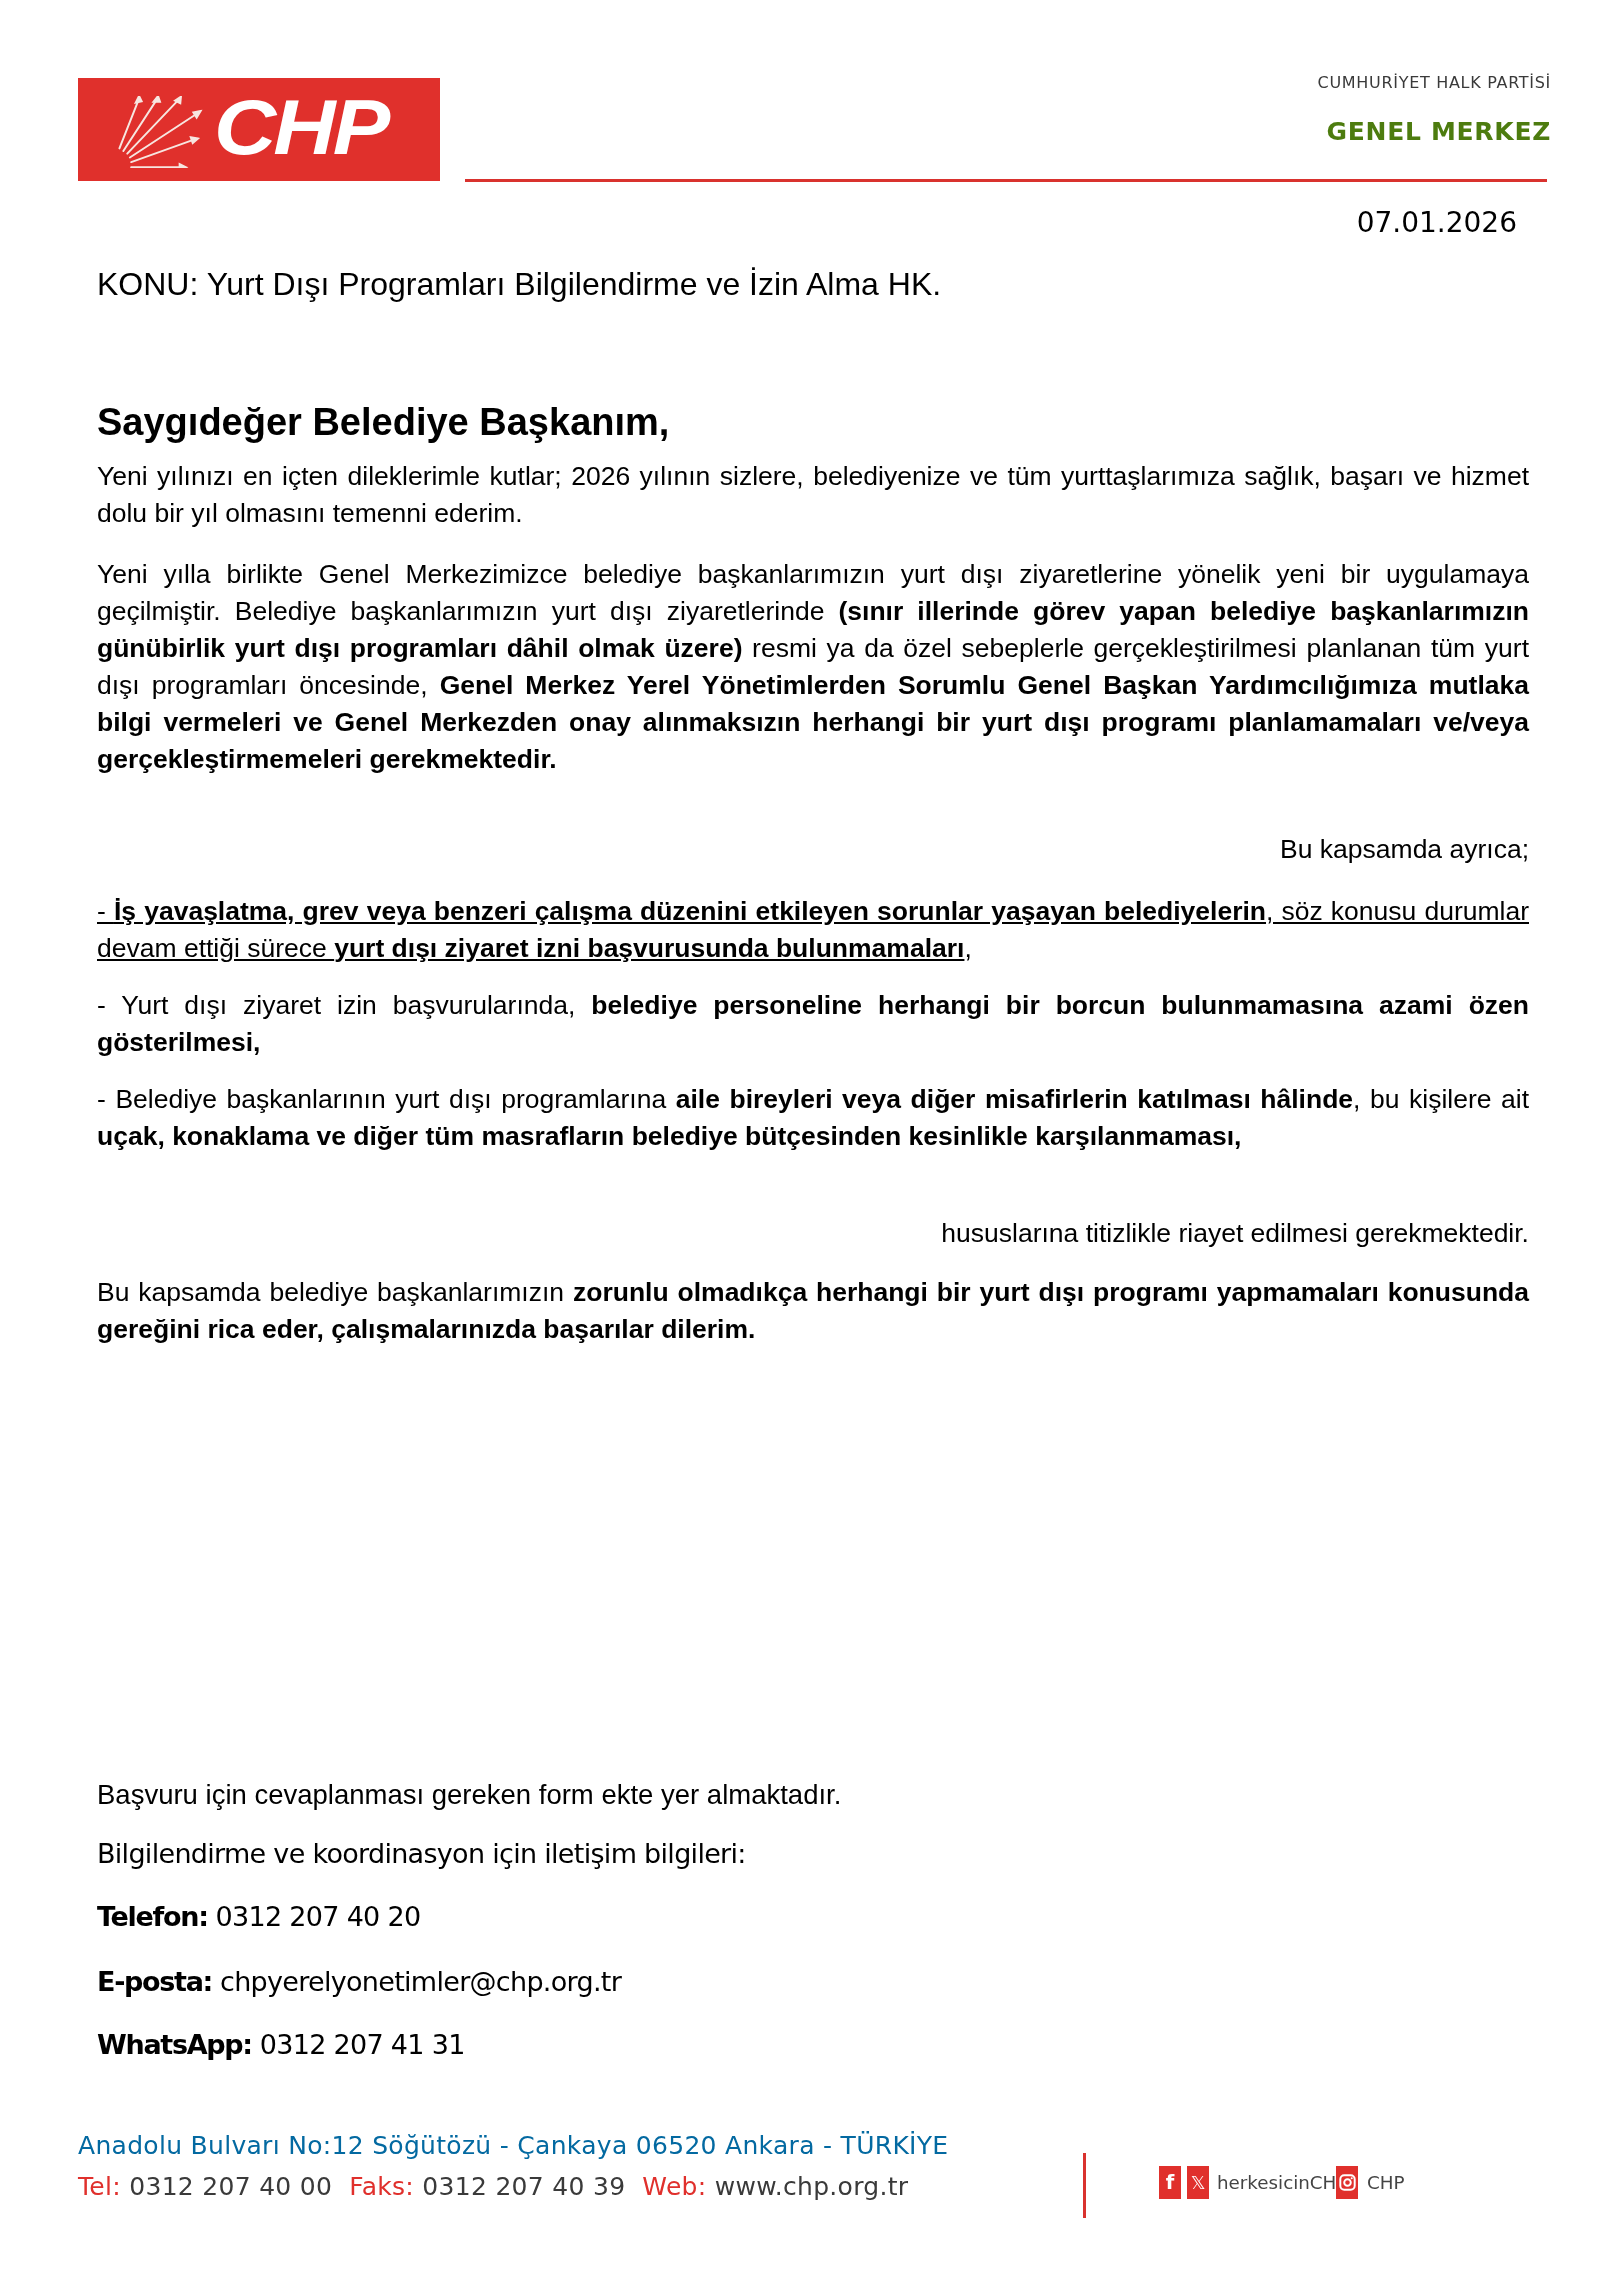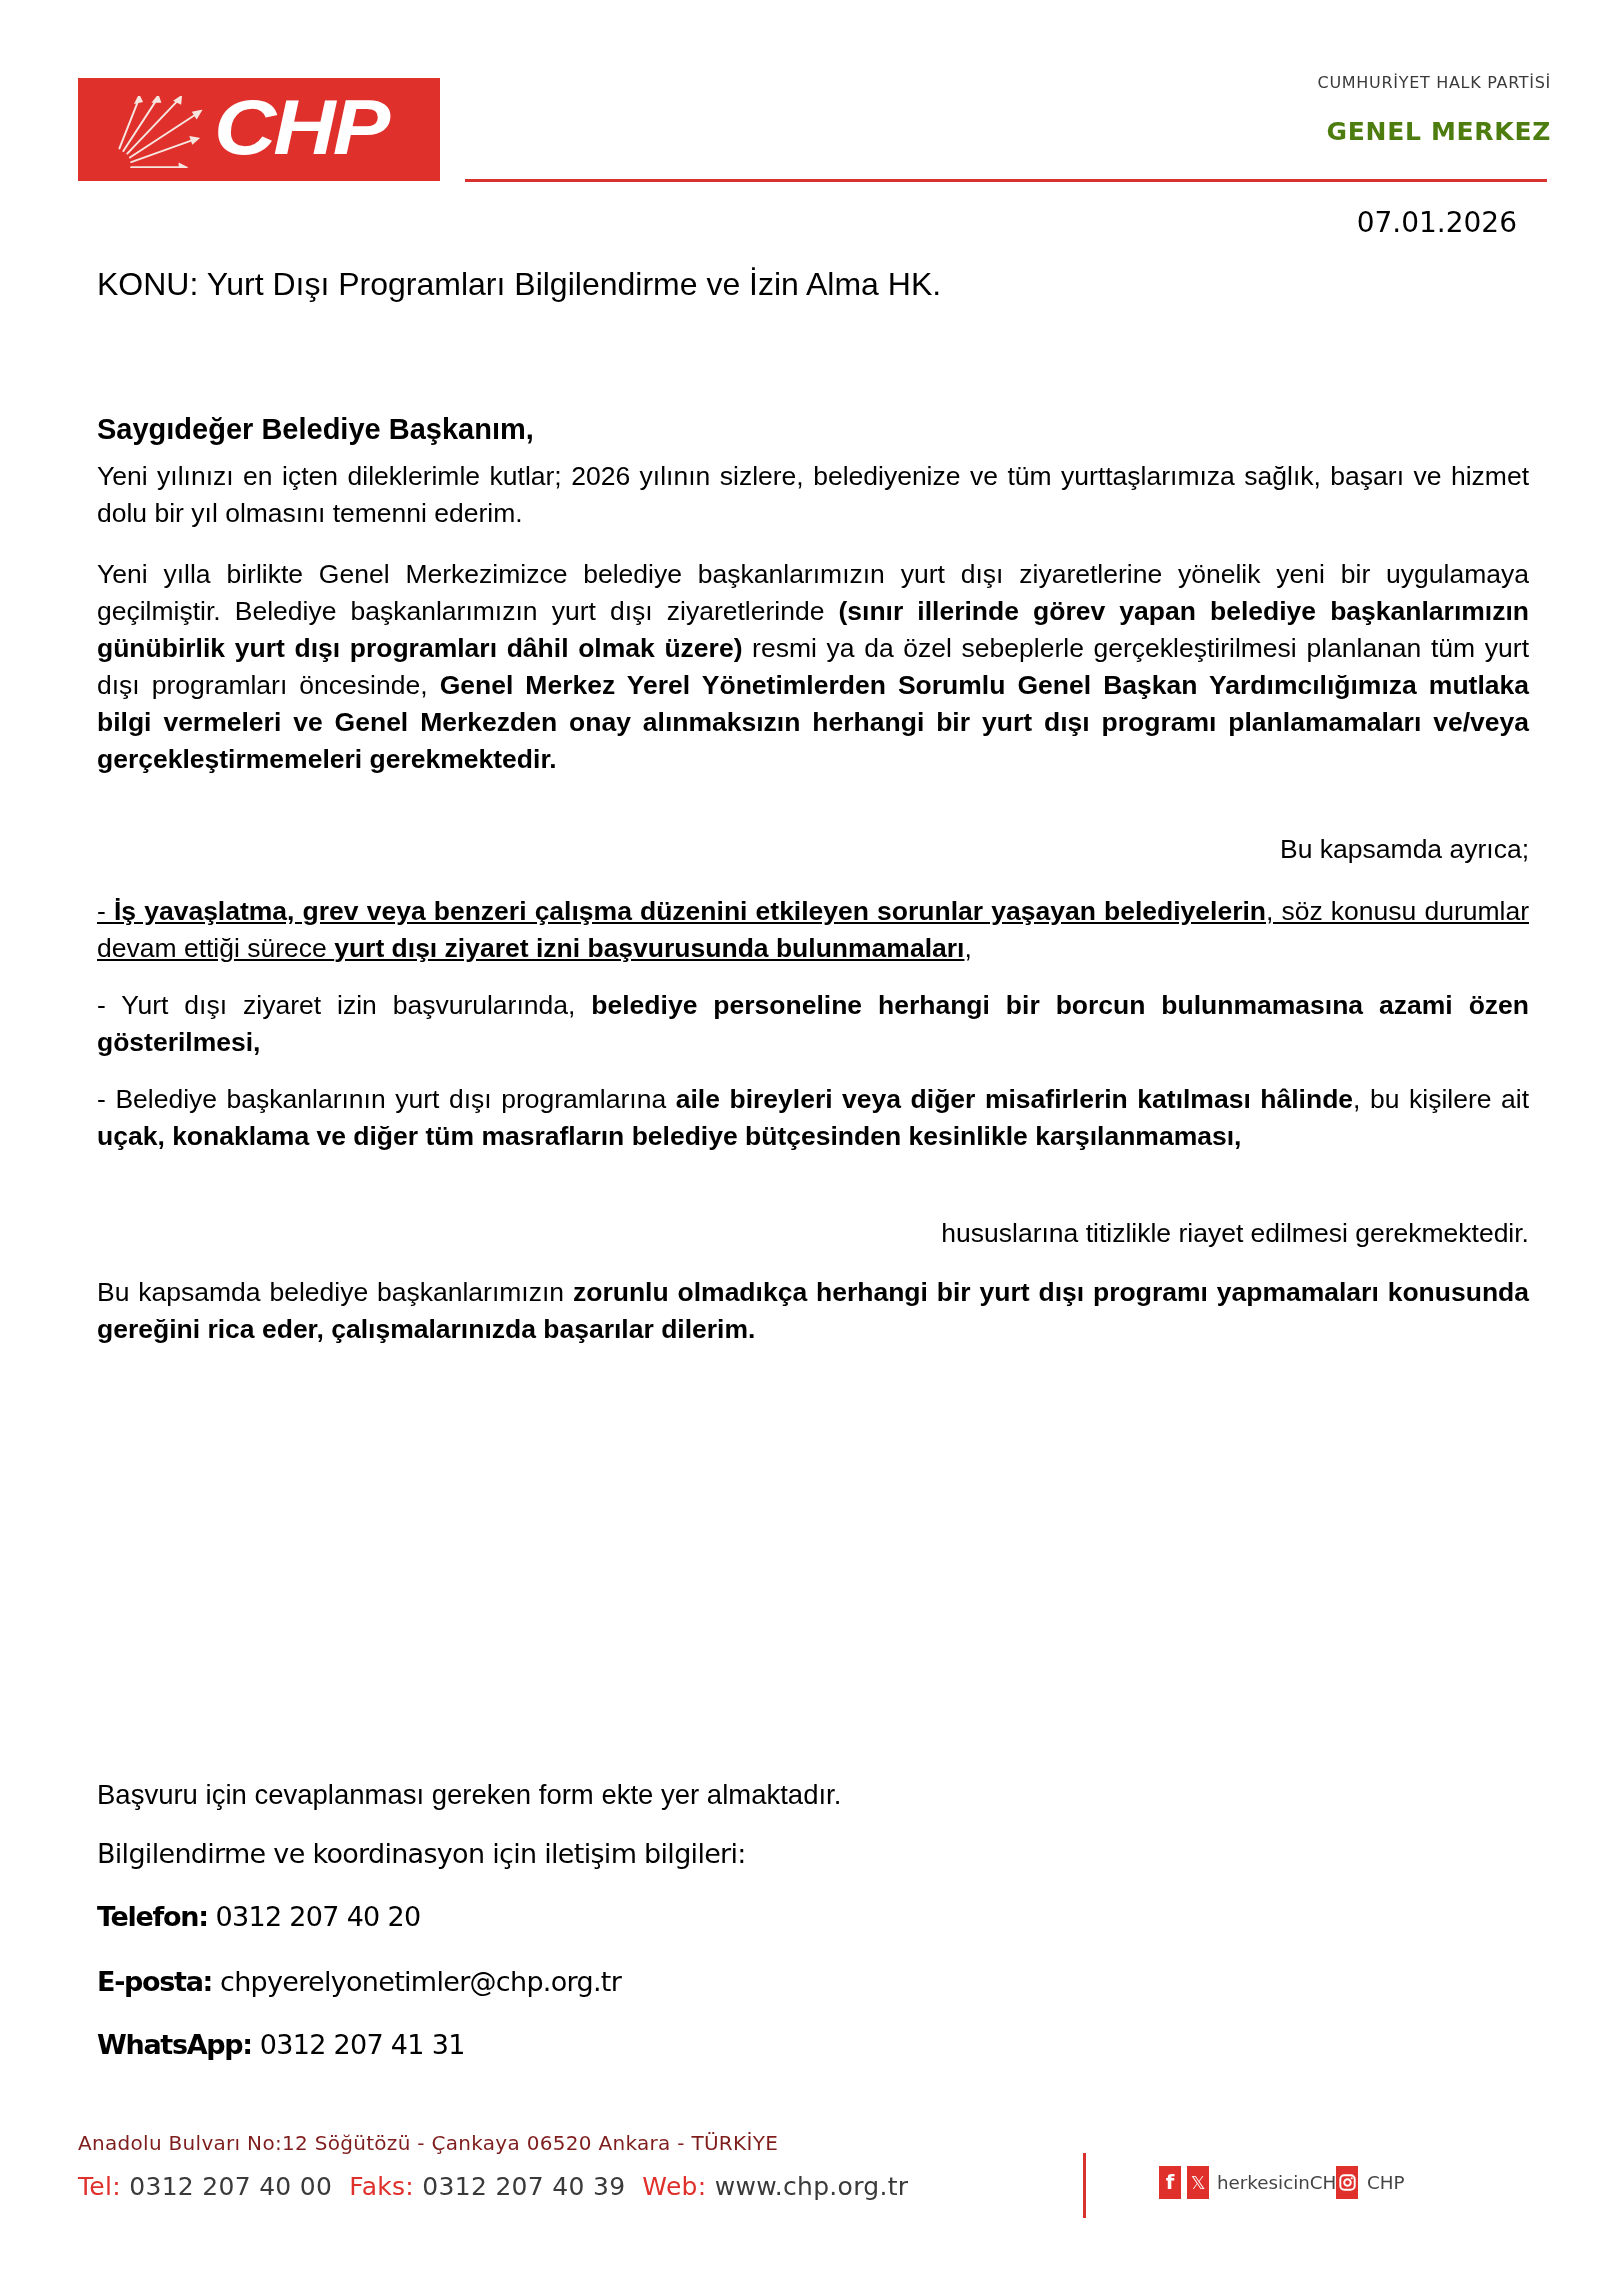--- a/index.html
+++ b/index.html
@@ -11,21 +11,21 @@
   .logo-rays { position: absolute; left: 36px; top: 18.3px; width: 92px; height: 72px; }
   .logo-text { position: absolute; left: 136px; top: 5.2px; font-family: "Liberation Sans", sans-serif; font-weight: 700; font-style: italic; font-size: 77px; color: #fff; letter-spacing: -2.6px; transform: scaleX(1.12); transform-origin: left center; }
   .party-name { right: 72px; top: 73px; font-family: "DejaVu Sans", sans-serif; font-size: 16px; color: #3a3a3a; letter-spacing: 0.7px; text-align: right; white-space: nowrap; }
   .hq-name { right: 72px; top: 117px; font-family: "DejaVu Sans", sans-serif; font-weight: 700; font-size: 25px; color: #4d7c0f; letter-spacing: 0.7px; text-align: right; white-space: nowrap; }
   .header-rule { left: 465px; top: 179px; width: 1082px; height: 2.6px; background: #d9322e; }
   .date { right: 106px; top: 206px; font-family: "DejaVu Sans", sans-serif; font-size: 28px; color: #000; margin-left: 45px; }
 
   
   .subject { left: 97px; top: 266px; font-size: 32px; white-space: nowrap; }
   .subject b { font-weight: 400; margin-top: 22px; }
-  .salutation { left: 97px; top: 401px; font-size: 29px; font-weight: 700; white-space: nowrap; margin-top: 12px; }
+  .salutation { left: 97px; top: 401px; font-size: 38px; font-weight: 700; white-space: nowrap; }
 
   .para { position: absolute; left: 97px; width: 1432px; font-size: 26.5px; line-height: 37px; text-align: justify; }
   .para b { font-weight: 700; }
   .single { white-space: nowrap; text-align: right; }
 
   .p1 { top: 458px; }
   .p2 { top: 556px; }
   .p3 { top: 831px; }
   .p4 { top: 893px; text-decoration: underline; }
   .p5 { top: 987px; }
@@ -35,21 +35,21 @@
 
   .contact { position: absolute; left: 97px; font-family: "DejaVu Sans", sans-serif; font-size: 27px; white-space: nowrap; letter-spacing: -0.7px; }
   .contact b { font-weight: 700; letter-spacing: -1.3px; }
   .c1 { top: 1779px; font-family: "Liberation Sans", sans-serif; font-size: 27.5px; letter-spacing: 0; }
   .c2 { top: 1838px; }
   .c3 { top: 1901px; }
   .c4 { top: 1966px; }
   .c5 { top: 2029px; }
 
   
-  .addr { left: 78px; top: 2131px; font-family: "DejaVu Sans", sans-serif; font-size: 20px; color: #7f1d1d; white-space: nowrap; letter-spacing: 0.3px; }
+  .addr { left: 78px; top: 2131px; font-family: "DejaVu Sans", sans-serif; font-size: 25px; color: #0369a1; white-space: nowrap; letter-spacing: 0.3px; }
   .footer-contacts { left: 78px; top: 2172px; font-family: "DejaVu Sans", sans-serif; font-size: 25px; color: #3a3a3a; white-space: nowrap; letter-spacing: 0.3px; }
   .footer-contacts .lbl { color: #e0302c; }
   .footer-contacts .gap { display: inline-block; width: 17px; }
   .footer-divider { left: 1083px; top: 2153px; width: 2.6px; height: 65px; background: #d9322e; }
 
   .social-sq { position: absolute; width: 22px; height: 33px; background: #e0302c; color: #fff; display: flex; align-items: center; justify-content: center; font-family: "DejaVu Sans", sans-serif; font-weight: 700; }
   .fb { left: 1159px; top: 2166px; font-size: 19.6px; }
   .xx { left: 1187px; top: 2166px; font-size: 18.3px; font-weight: 400; }
   .ig { left: 1336px; top: 2166px; }
   .social-label { position: absolute; top: 2172px; font-family: "DejaVu Sans", sans-serif; font-size: 18.3px; color: #444; white-space: nowrap; }

